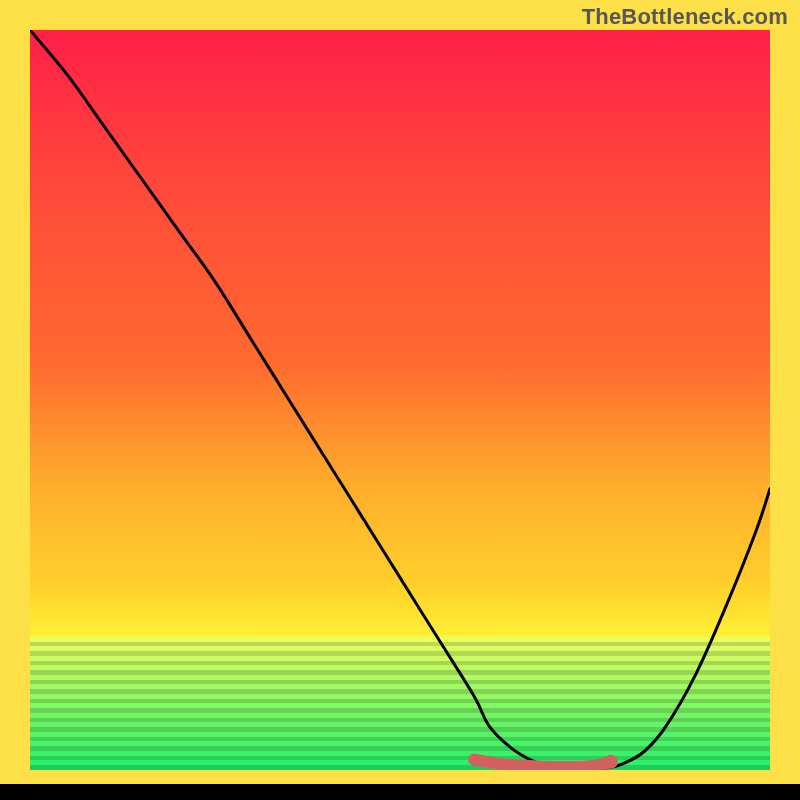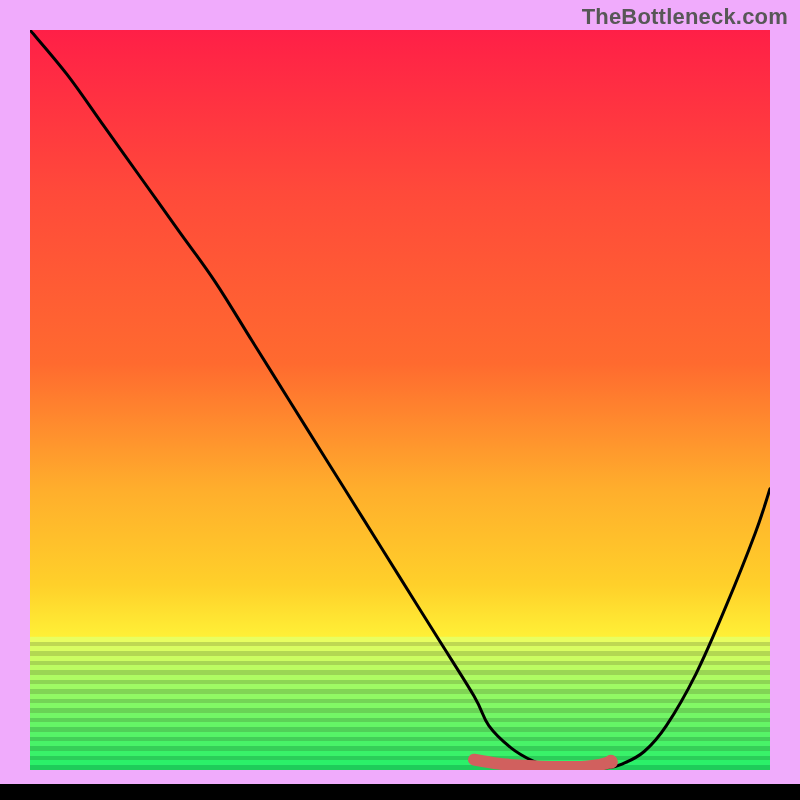--- a/index.html
+++ b/index.html
@@ -7,21 +7,21 @@
     padding: 0;
     width: 800px;
     height: 800px;
     background: #000;
     overflow: hidden;
   }
   .frame {
     position: relative;
     width: 800px;
     height: 784px;
-    background: #f0abfc;
+    background: #fde047;
   }
   .watermark {
     position: absolute;
     top: 4px;
     right: 12px;
     color: #575757;
     font-family: Arial, Helvetica, sans-serif;
     font-size: 22px;
     font-weight: 600;
     letter-spacing: 0.2px;

